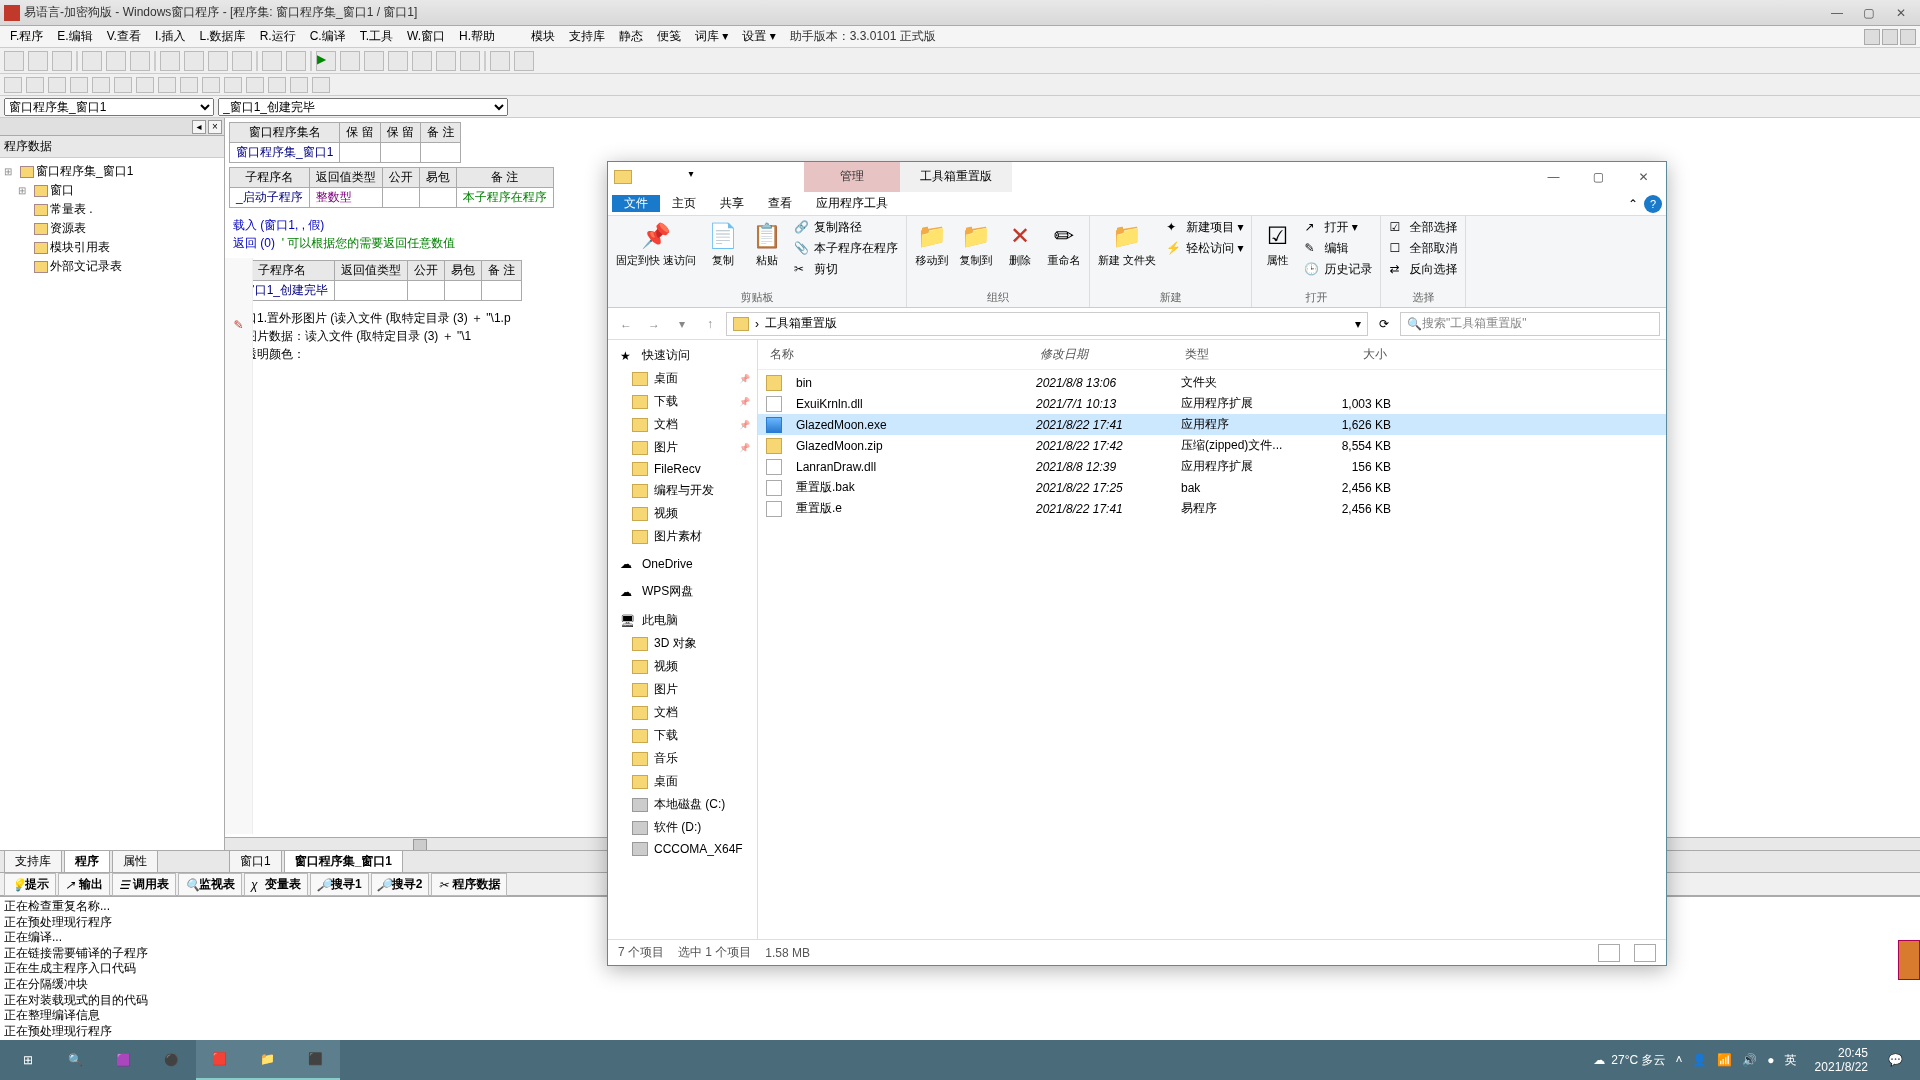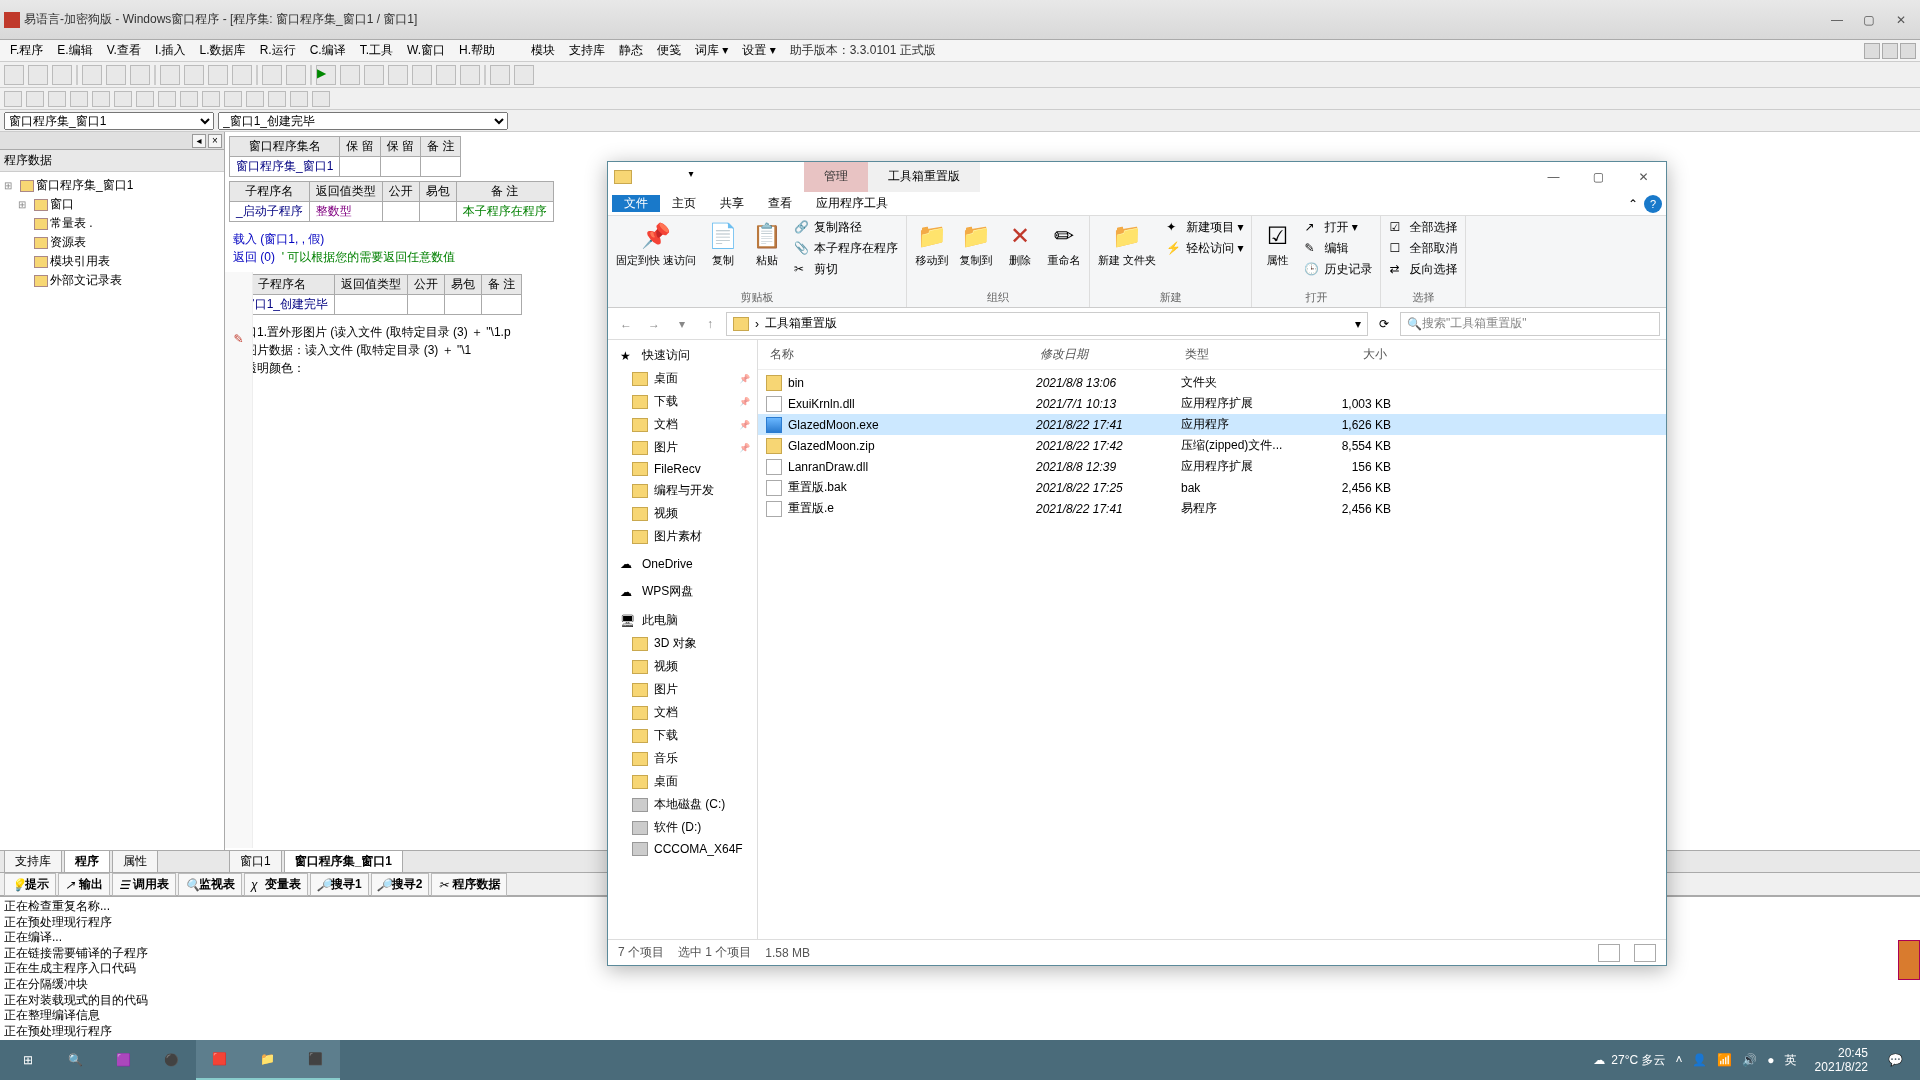--- a/index.html
+++ b/index.html
@@ -1,20 +1,20 @@
 <!DOCTYPE html>
 <html><head>
 <meta charset="utf-8">
 <style>
 * { margin: 0; padding: 0; box-sizing: border-box; font-family: "Microsoft YaHei", "SimSun", sans-serif; font-size: 12px; }
 body { background: #f0f0f0; width: 1920px; height: 1080px; overflow: hidden; position: relative; }
 
 
 .ide { position: absolute; top: 0; left: 0; width: 100%; height: 100%; background: #fff; }
-.ide-titlebar { height: 40px; background: linear-gradient(#e8e8e8, #d8d8d8); display: flex; align-items: center; padding: 0 4px; border-bottom: 1px solid #aaa; justify-content: flex-end; }
+.ide-titlebar { height: 26px; background: linear-gradient(#e8e8e8, #d8d8d8); display: flex; align-items: center; padding: 0 4px; border-bottom: 1px solid #aaa; justify-content: flex-end; }
 .ide-titlebar .icon { width: 16px; height: 16px; background: #c0392b; margin-right: 4px; }
 .ide-titlebar .title { flex: 1; color: #333; }
 .ide-titlebar .winbtns { display: flex; gap: 2px; }
 .ide-titlebar .winbtns span { width: 30px; height: 16px; display: flex; align-items: center; justify-content: center; color: #555; }
 
 .ide-menubar { height: 22px; background: #f5f5f5; display: flex; align-items: center; padding: 0 4px; gap: 2px; border-bottom: 1px solid #ccc; }
 .ide-menubar span { padding: 2px 6px; cursor: pointer; }
 .ide-menubar .spacer { flex: 1; }
 .ide-menubar .ver { color: #333; }
 .ide-menubar .iconsright { display:flex; gap:2px; }
@@ -64,21 +64,21 @@
 .ide-output .line { white-space: pre; }
 
 
 .explorer { position: absolute; left: 607px; top: 161px; width: 1060px; height: 805px; background: #fff; border: 1px solid #5b8a9a; box-shadow: 0 4px 20px rgba(0,0,0,0.3); display: flex; flex-direction: column; }
 .exp-title { height: 30px; background: #fff; display: flex; align-items: stretch; }
 .exp-title .folder-icon { width: 30px; display: flex; align-items: center; justify-content: center; }
 .exp-title .folder-icon div { width: 18px; height: 14px; background: #f7d674; border: 1px solid #c9a84e; }
 .exp-title .qat { display:flex; align-items:center; gap:2px; padding:0 4px;}
 .exp-title .qat div { width:18px; height:18px; }
 .exp-title .tabs { display: flex; margin-left: 100px; }
-.exp-title .tab { padding: 6px 20px; background: #e8c3c3; color: #333; }
+.exp-title .tab { padding: 6px 36px; background: #e8c3c3; color: #333; }
 .exp-title .tab2 { padding: 6px 20px; background: #f0f0f0; }
 .exp-title .spacer { flex: 1; }
 .exp-title .winbtns { display: flex; }
 .exp-title .winbtns span { width: 45px; display: flex; align-items: center; justify-content: center; color: #555; }
 
 .exp-ribbon-tabs { height: 24px; background: #fff; display: flex; align-items: center; padding: 0 4px; border-bottom: 1px solid #ddd; }
 .exp-ribbon-tabs span { padding: 0 12px; cursor: pointer; }
 .exp-ribbon-tabs span.active { background: #1979ca; color: #fff; }
 .exp-ribbon-tabs .spacer{flex:1;}
 .exp-ribbon-tabs .help{ width:18px; height:18px; border-radius:50%; background:#1979ca; color:#fff; text-align:center; line-height:18px; font-size:11px;}
@@ -113,21 +113,21 @@
 .exp-files { flex: 1; display: flex; flex-direction: column; }
 .exp-headers { display: flex; padding: 4px 8px; border-bottom: 1px solid #eee; color: #555; }
 .exp-headers > div { padding: 2px 4px; }
 .col-name { width: 270px; }
 .col-date { width: 145px; font-style: italic; }
 .col-type { width: 120px; }
 .col-size { width: 90px; text-align: right; }
 .exp-list { flex: 1; padding:2px 0;}
 .exp-row { display: flex; padding: 2px 8px; align-items: center; }
 .exp-row.selected { background: #cce8ff; }
-.exp-row .col-name { display: flex; align-items: center; gap: 6px; }
+.exp-row .col-name { display: flex; align-items: center; gap: 14px; }
 .exp-row .ficon { width: 16px; height: 16px; display: inline-block; }
 .exp-row .ficon.folder { background: #f7d674; border: 1px solid #c9a84e; }
 .exp-row .ficon.file { background: #fff; border: 1px solid #aaa; }
 .exp-row .ficon.exe { background: linear-gradient(#6ab7ff,#2a7bd0); border: 1px solid #2a7bd0; }
 .exp-row .ficon.zip { background: #f7d674; border: 1px solid #c9a84e; }
 
 .exp-status { height: 26px; border-top: 1px solid #ddd; display: flex; align-items: center; padding: 0 10px; gap: 14px; color: #555; }
 .exp-status .spacer { flex: 1; }
 .exp-status .viewbtn { width: 22px; height: 18px; border: 1px solid #aaa; }
 

